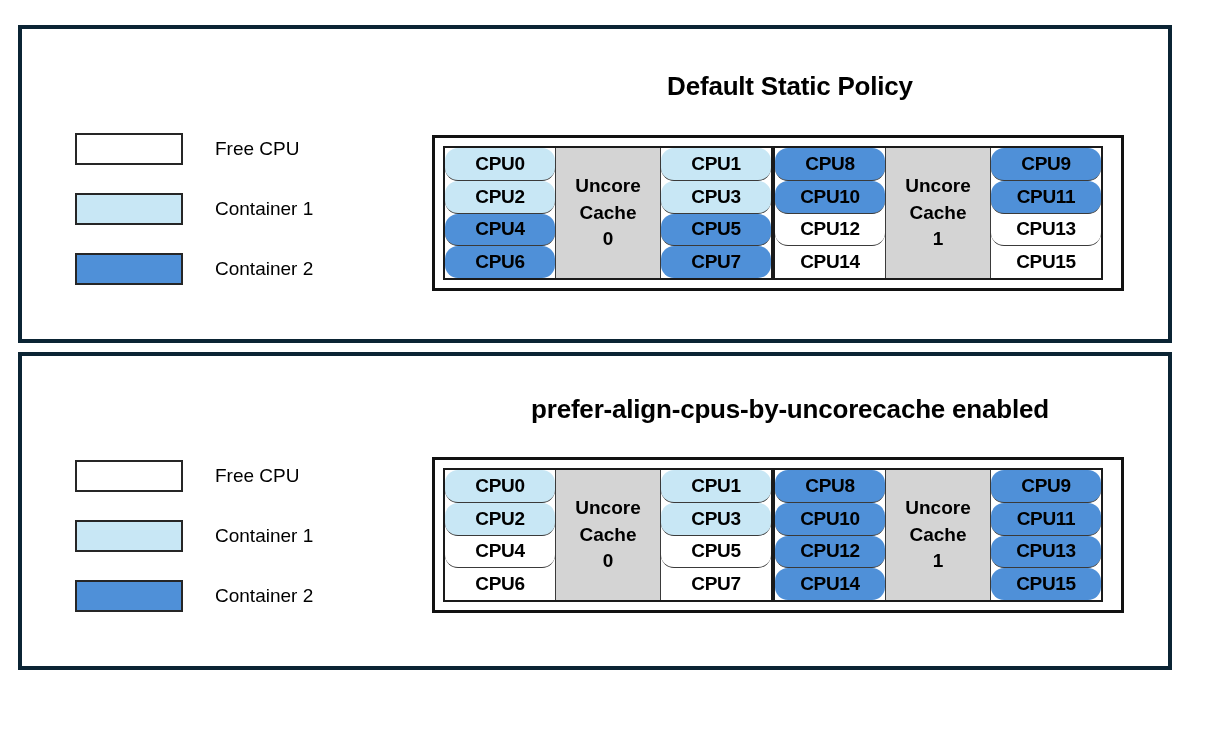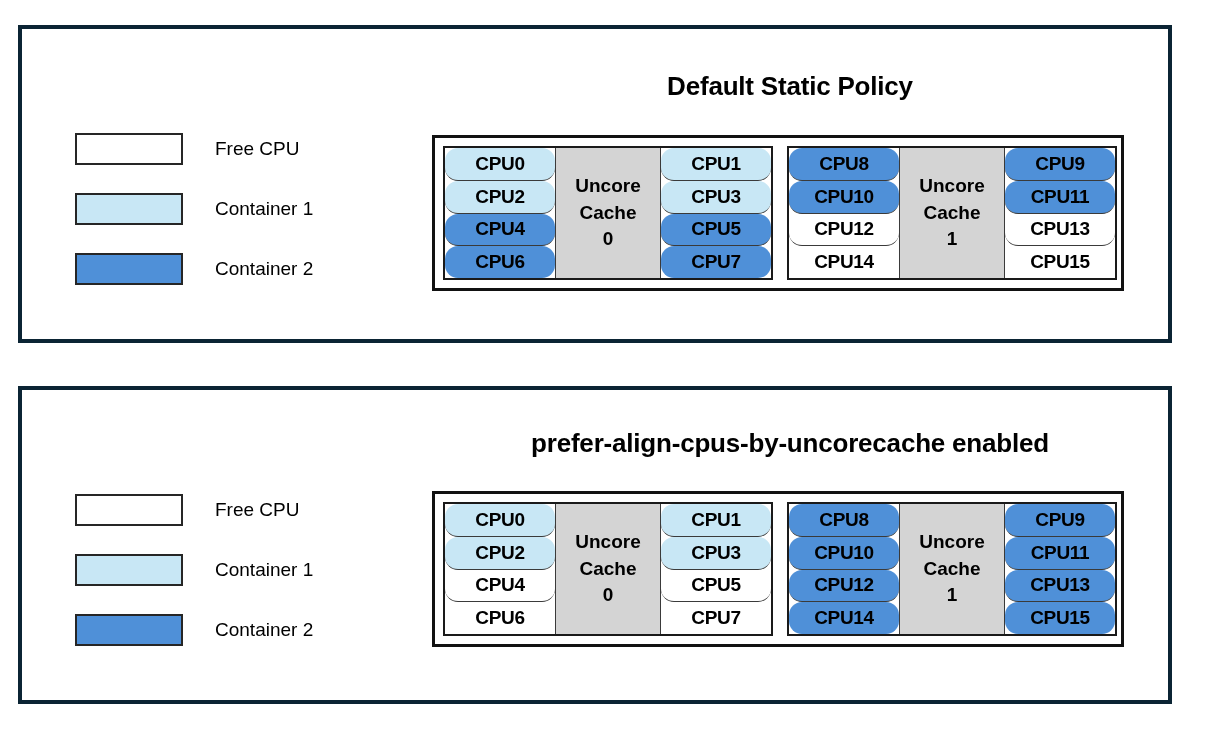--- a/index.html
+++ b/index.html
@@ -15,21 +15,21 @@
     overflow: hidden;
   }
 
   .panel {
     position: absolute;
     border: 4px solid #0b2434;
     background: #ffffff;
     box-sizing: border-box;
   }
   #panel-top    { left: 18px;  top: 25px;  width: 1154px; height: 318px; }
-  #panel-bottom { left: 18px;  top: 386px; width: 1154px; height: 318px; }
+  #panel-bottom { left: 18px;  top: 352px; width: 1154px; height: 318px; }
 
   .panel-title {
     position: absolute;
     left: 0;
     right: 0;
     text-align: center;
     font-weight: bold;
     color: #000000;
     letter-spacing: -0.2px;
   }
@@ -83,21 +83,21 @@
   #panel-top .diagram    { left: 410px; top: 106px; width: 692px; height: 156px; }
   #panel-bottom .diagram { left: 410px; top: 101px; width: 692px; height: 156px; }
 
   .cluster {
     display: flex;
     border: 2px solid #1a1a1a;
     box-sizing: border-box;
     height: 134px;
     flex: 0 0 auto;
   }
-  .cluster + .cluster { margin-left: 14px; }
+  .cluster + .cluster { }
 
   .cpu-col {
     display: flex;
     flex-direction: column;
     width: 110px;
   }
   .cpu-cell {
     flex: 1 1 0;
     display: flex;
     align-items: center;

